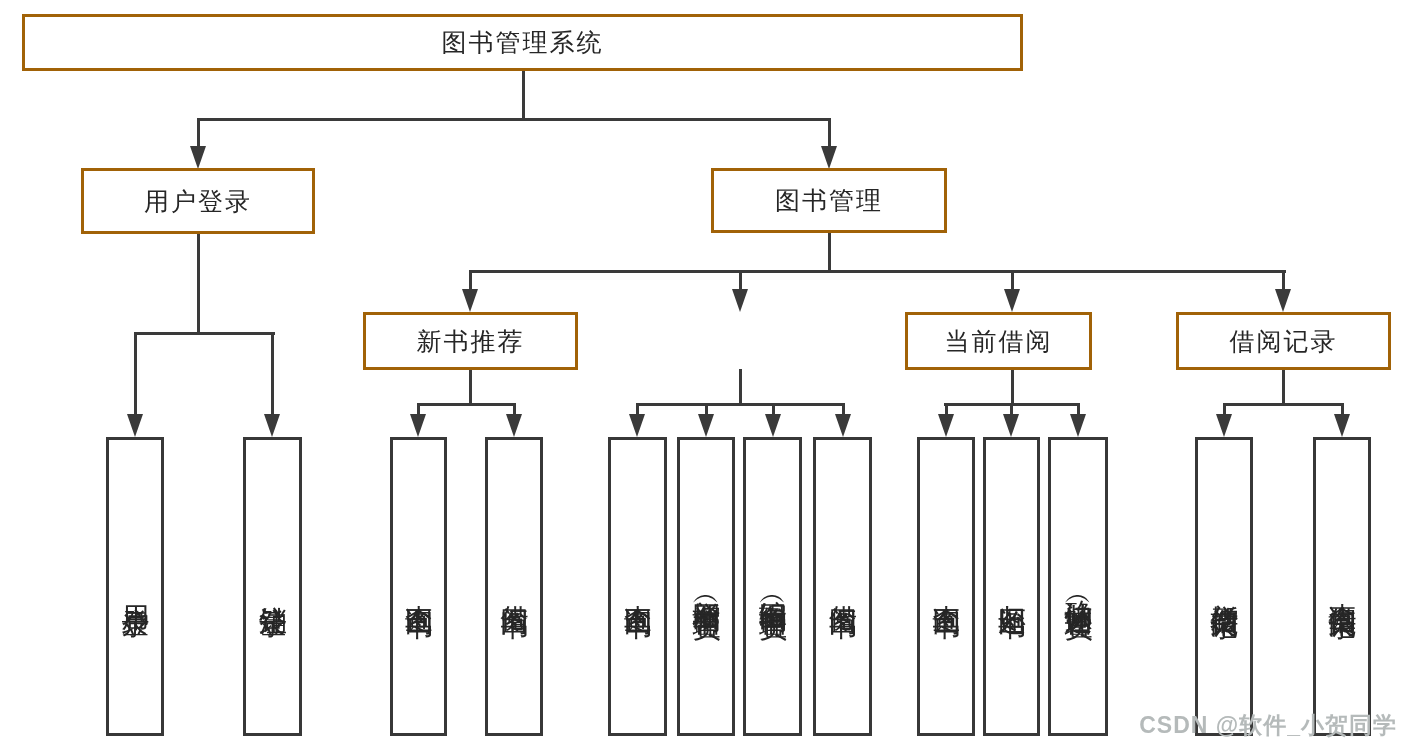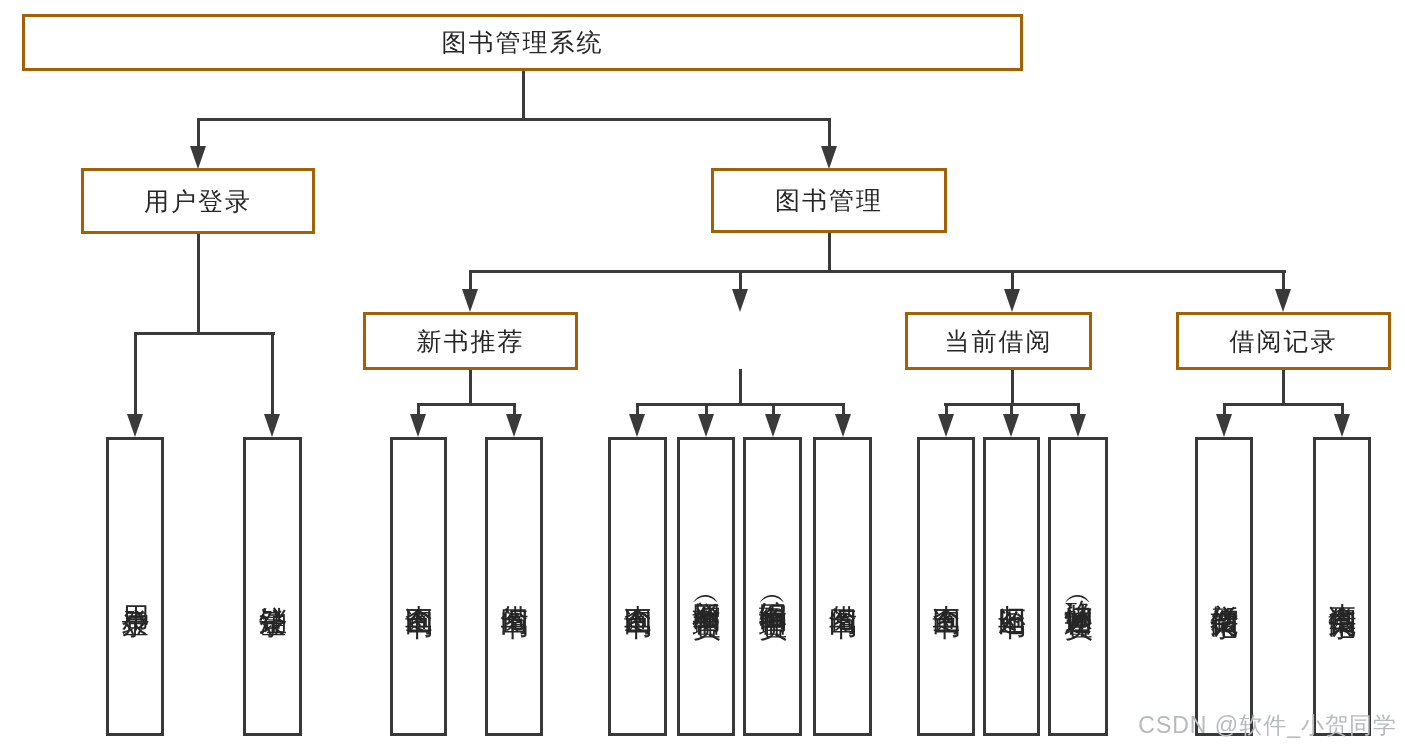--- a/index.html
+++ b/index.html
@@ -22,21 +22,21 @@
     white-space:nowrap;
   }
   .hline,.vline{position:absolute;background:#3a3a3a;}
   .arrow{
     position:absolute;width:0;height:0;
     border-left:8px solid transparent;border-right:8px solid transparent;
     border-top:23px solid #3a3a3a;
   }
   .watermark{
     position:absolute;right:8px;bottom:6px;font-size:23px;color:#b5baba;
-    letter-spacing:1px;z-index:5;
+    letter-spacing:1px;z-index:5;font-weight:bold;
   }
 </style>
 </head>
 <body>
 
 <div class="canvas">
 
   <div class="vline" style="left:522px;top:70px;width:3px;height:50px;"></div>
   <div class="hline" style="left:197px;top:118px;width:634px;height:3px;"></div>
   <div class="vline" style="left:197px;top:118px;width:3px;height:30px;"></div>

